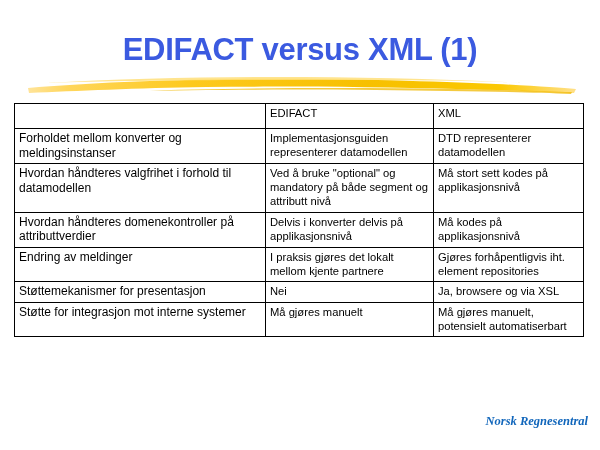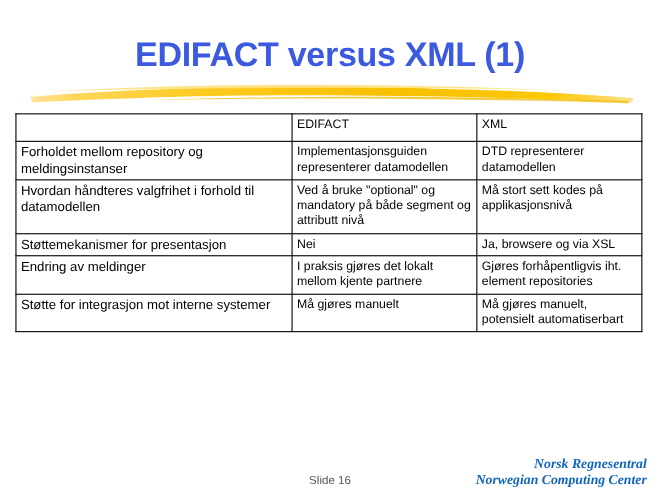--- a/index.html
+++ b/index.html
@@ -170,50 +170,53 @@
   </colgroup>
   <thead>
     <tr>
       <th class="hdr-cell hdr-blank"></th>
       <th class="hdr-cell">EDIFACT</th>
       <th class="hdr-cell">XML</th>
     </tr>
   </thead>
   <tbody>
     <tr>
-      <td class="c1">Forholdet mellom repository og meldingsinstanser</td>
+      <td class="c1">Forholdet mellom konverter og meldingsinstanser</td>
       <td>Implementasjonsguiden representerer datamodellen</td>
       <td>DTD representerer datamodellen</td>
     </tr>
     <tr>
       <td class="c1">Hvordan håndteres valgfrihet i forhold til datamodellen</td>
       <td>Ved å bruke "optional" og mandatory på både segment og attributt nivå</td>
       <td>Må stort sett kodes på applikasjonsnivå</td>
     </tr>
     <tr>
+      <td class="c1">Hvordan håndteres domenekontroller på attributtverdier</td>
+      <td>Delvis i konverter delvis på applikasjonsnivå</td>
+      <td>Må kodes på applikasjonsnivå</td>
+    </tr>
+    <tr>
+      <td class="c1">Endring av meldinger</td>
+      <td>I praksis gjøres det lokalt mellom kjente partnere</td>
+      <td>Gjøres forhåpentligvis iht. element repositories</td>
+    </tr>
+    <tr>
       <td class="c1">Støttemekanismer for presentasjon</td>
       <td>Nei</td>
       <td>Ja, browsere og via XSL</td>
     </tr>
     <tr>
-      <td class="c1">Endring av meldinger</td>
-      <td>I praksis gjøres det lokalt mellom kjente partnere</td>
-      <td>Gjøres forhåpentligvis iht. element repositories</td>
-    </tr>
-    <tr>
       <td class="c1">Støtte for integrasjon mot interne systemer</td>
       <td>Må gjøres manuelt</td>
       <td>Må gjøres manuelt, potensielt automatiserbart</td>
     </tr>
   </tbody>
 </table>
 
 <div class="footer">
 
 
-  <div class="slide-num">Slide 16</div>
 
   <div class="org">
     <div>Norsk Regnesentral</div>
-    <div>Norwegian Computing Center</div>
   </div>
 
 </div>
 
 </body></html>

